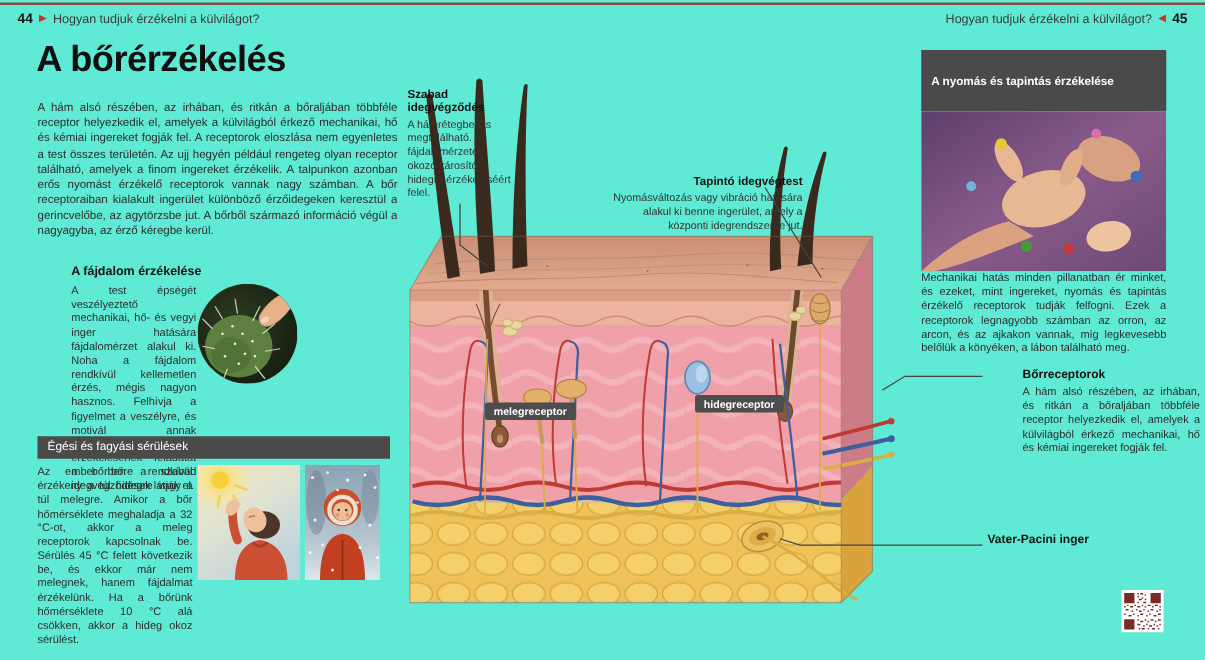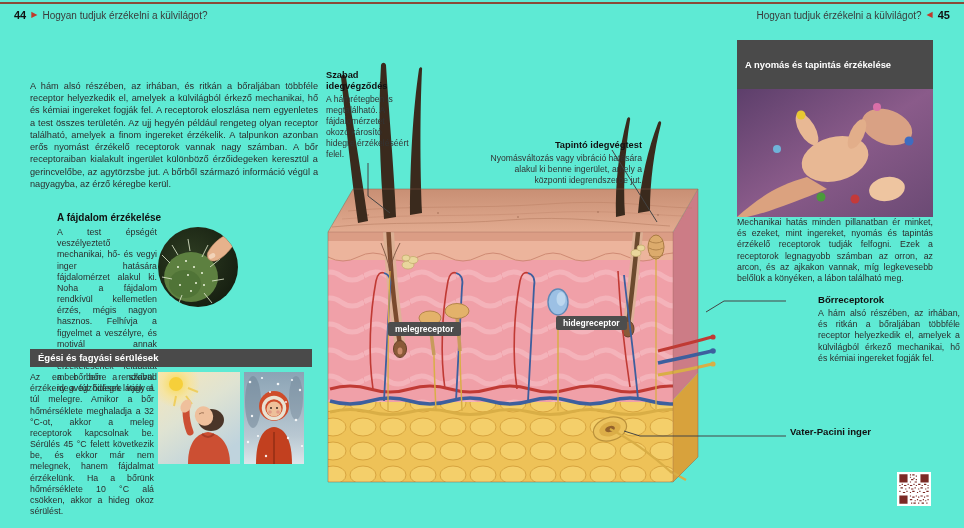--- a/index.html
+++ b/index.html
@@ -11,21 +11,21 @@
   .pgnum{font-weight:bold;font-size:11px;color:#111;}
   .tri{color:#c0392b;font-size:8px;line-height:1;}
   .main-title{position:absolute;left:29px;top:32px;font-size:29px;font-weight:bold;color:#101010;letter-spacing:-.4px;}
   .body-text{font-size:9.2px;line-height:1.33;text-align:justify;color:#2c2c2c;}
   .small-text{font-size:8.8px;line-height:1.27;text-align:justify;color:#2c2c2c;}
   .intro{position:absolute;left:30px;top:80px;width:288px;}
   .sec-head{position:absolute;font-size:10px;font-weight:bold;color:#111;}
   .pain-head{left:57px;top:212px;}
   .pain-body{position:absolute;left:57px;top:227px;width:100px;}
   .cactus{position:absolute;left:158px;top:227px;width:80px;height:80px;border-radius:50%;overflow:hidden;}
-  .bar{position:absolute;background:#4a4a4a;color:#fff;font-weight:bold;font-size:9.5px;
+  .bar{position:absolute;background:#4a4a4a;color:#fff;font-weight:normal;font-size:9.5px;
     height:18px;line-height:17px;padding:0 8px;box-sizing:border-box;}
   .burn-bar{left:30px;top:349px;width:282px;}
   .burn-body{position:absolute;left:30px;top:372px;width:124px;}
   .hot-img{position:absolute;left:158px;top:372px;width:82px;height:92px;}
   .cold-img{position:absolute;left:244px;top:372px;width:60px;height:92px;}
   .skin-svg{position:absolute;left:318px;top:55px;width:400px;height:450px;}
   .ann{position:absolute;}
   .ann-h{font-size:9.3px;font-weight:bold;color:#111;line-height:1.2;}
   .ann-b{font-size:8.6px;line-height:1.27;color:#333;margin-top:2px;}
   .ann-free{left:326px;top:70px;width:84px;text-align:left;}
@@ -54,20 +54,21 @@
     <span class="pgnum">44</span>
     <span class="tri">▶</span>
     <span>Hogyan tudjuk érzékelni a külvilágot?</span>
   </div>
   <div class="hdr right">
     <span>Hogyan tudjuk érzékelni a külvilágot?</span>
     <span class="tri">◀</span>
     <span class="pgnum">45</span>
   </div>
 
+  <h1 class="main-title" style="margin:0;">A bőrérzékelés</h1>
   <p class="body-text intro" style="margin:0;">A hám alsó részében, az irhában, és ritkán a bőraljában többféle receptor helyezkedik el, amelyek a külvilágból érkező mechanikai, hő és kémiai ingereket fogják fel. A receptorok eloszlása nem egyenletes a test összes területén. Az ujj hegyén például rengeteg olyan receptor található, amelyek a finom ingereket érzékelik. A talpunkon azonban erős nyomást érzékelő receptorok vannak nagy számban. A bőr receptoraiban kialakult ingerület különböző érzőidegeken keresztül a gerincvelőbe, az agytörzsbe jut. A bőrből származó információ végül a nagyagyba, az érző kéregbe kerül.</p>
 
   <div class="sec-head pain-head">A fájdalom érzékelése</div>
   <p class="small-text pain-body" style="margin:0;">A test épségét veszélyeztető mechanikai, hő- és vegyi inger hatására fájdalomérzet alakul ki. Noha a fájdalom rendkívül kellemetlen érzés, mégis nagyon hasznos. Felhívja a figyelmet a veszélyre, és motivál annak elkerülésére. A fájdalom érzékelésének feladatát a bőrben a szabad idegvégződések látják el.</p>
 
   <div class="cactus">
     <svg width="80" height="80" viewBox="0 0 80 80">
       <defs>
         <radialGradient id="cacBg" cx=".4" cy=".4" r=".9">
           <stop offset="0" stop-color="#2e3d22"></stop>

